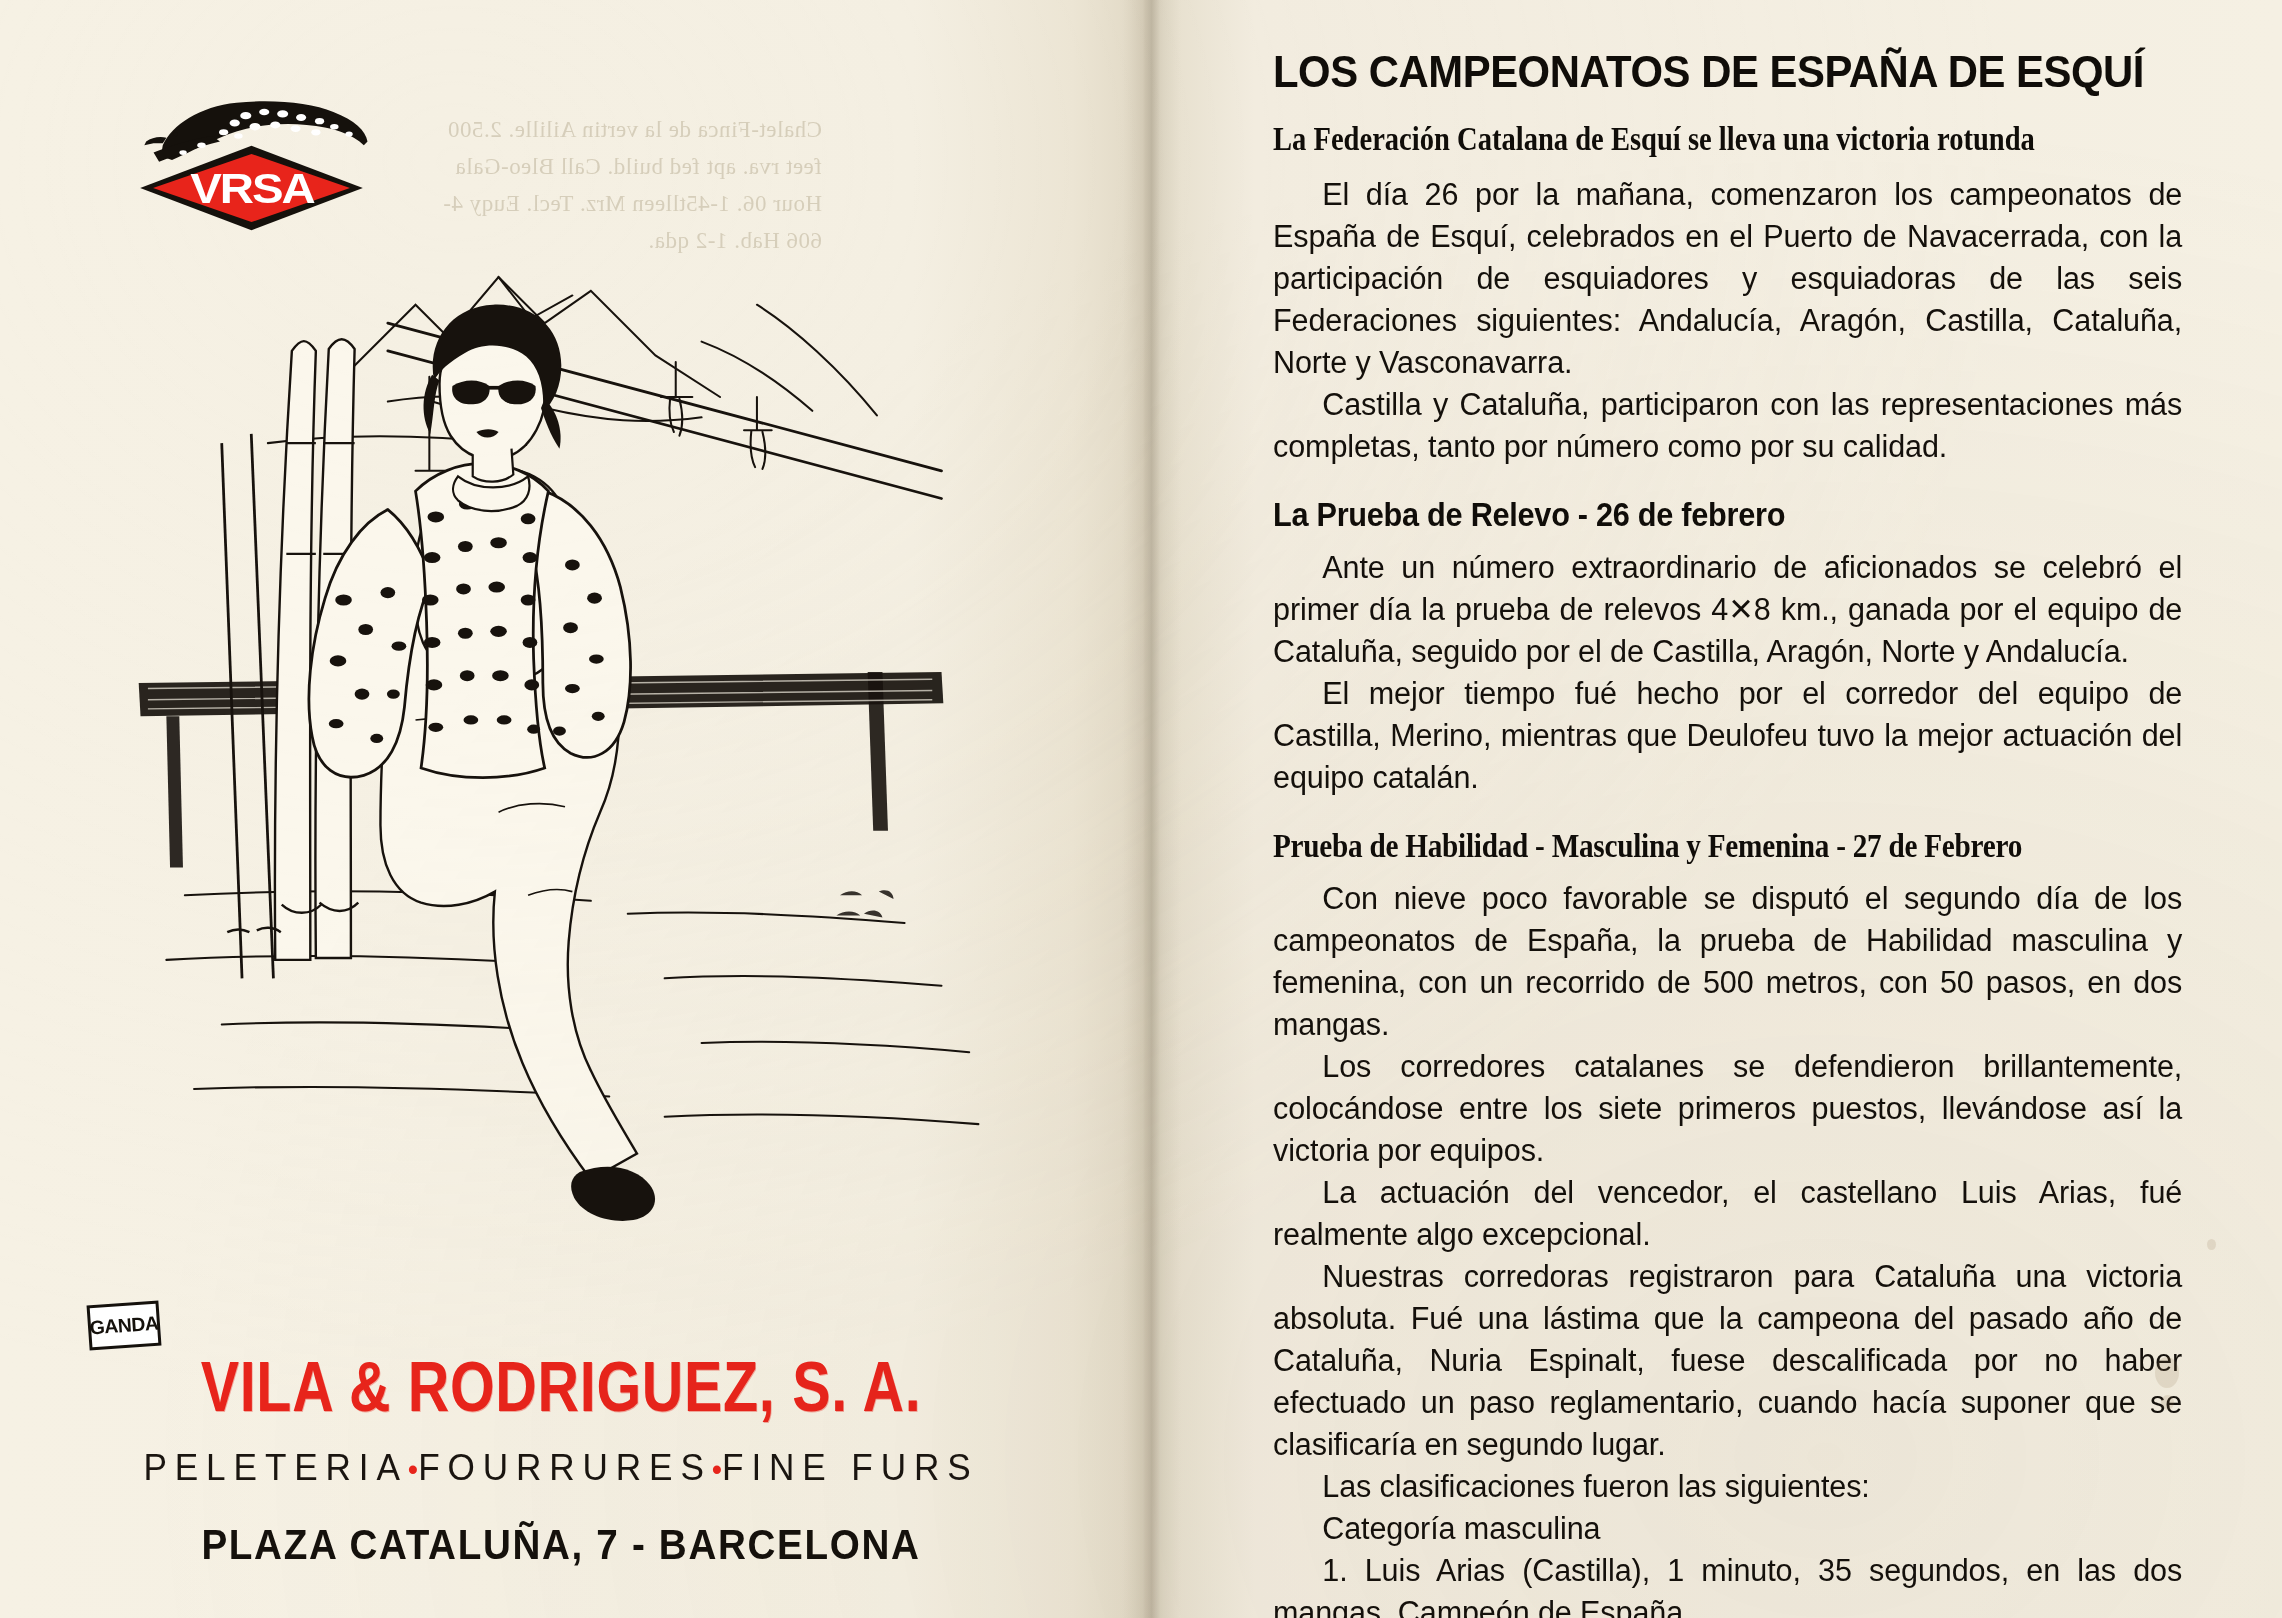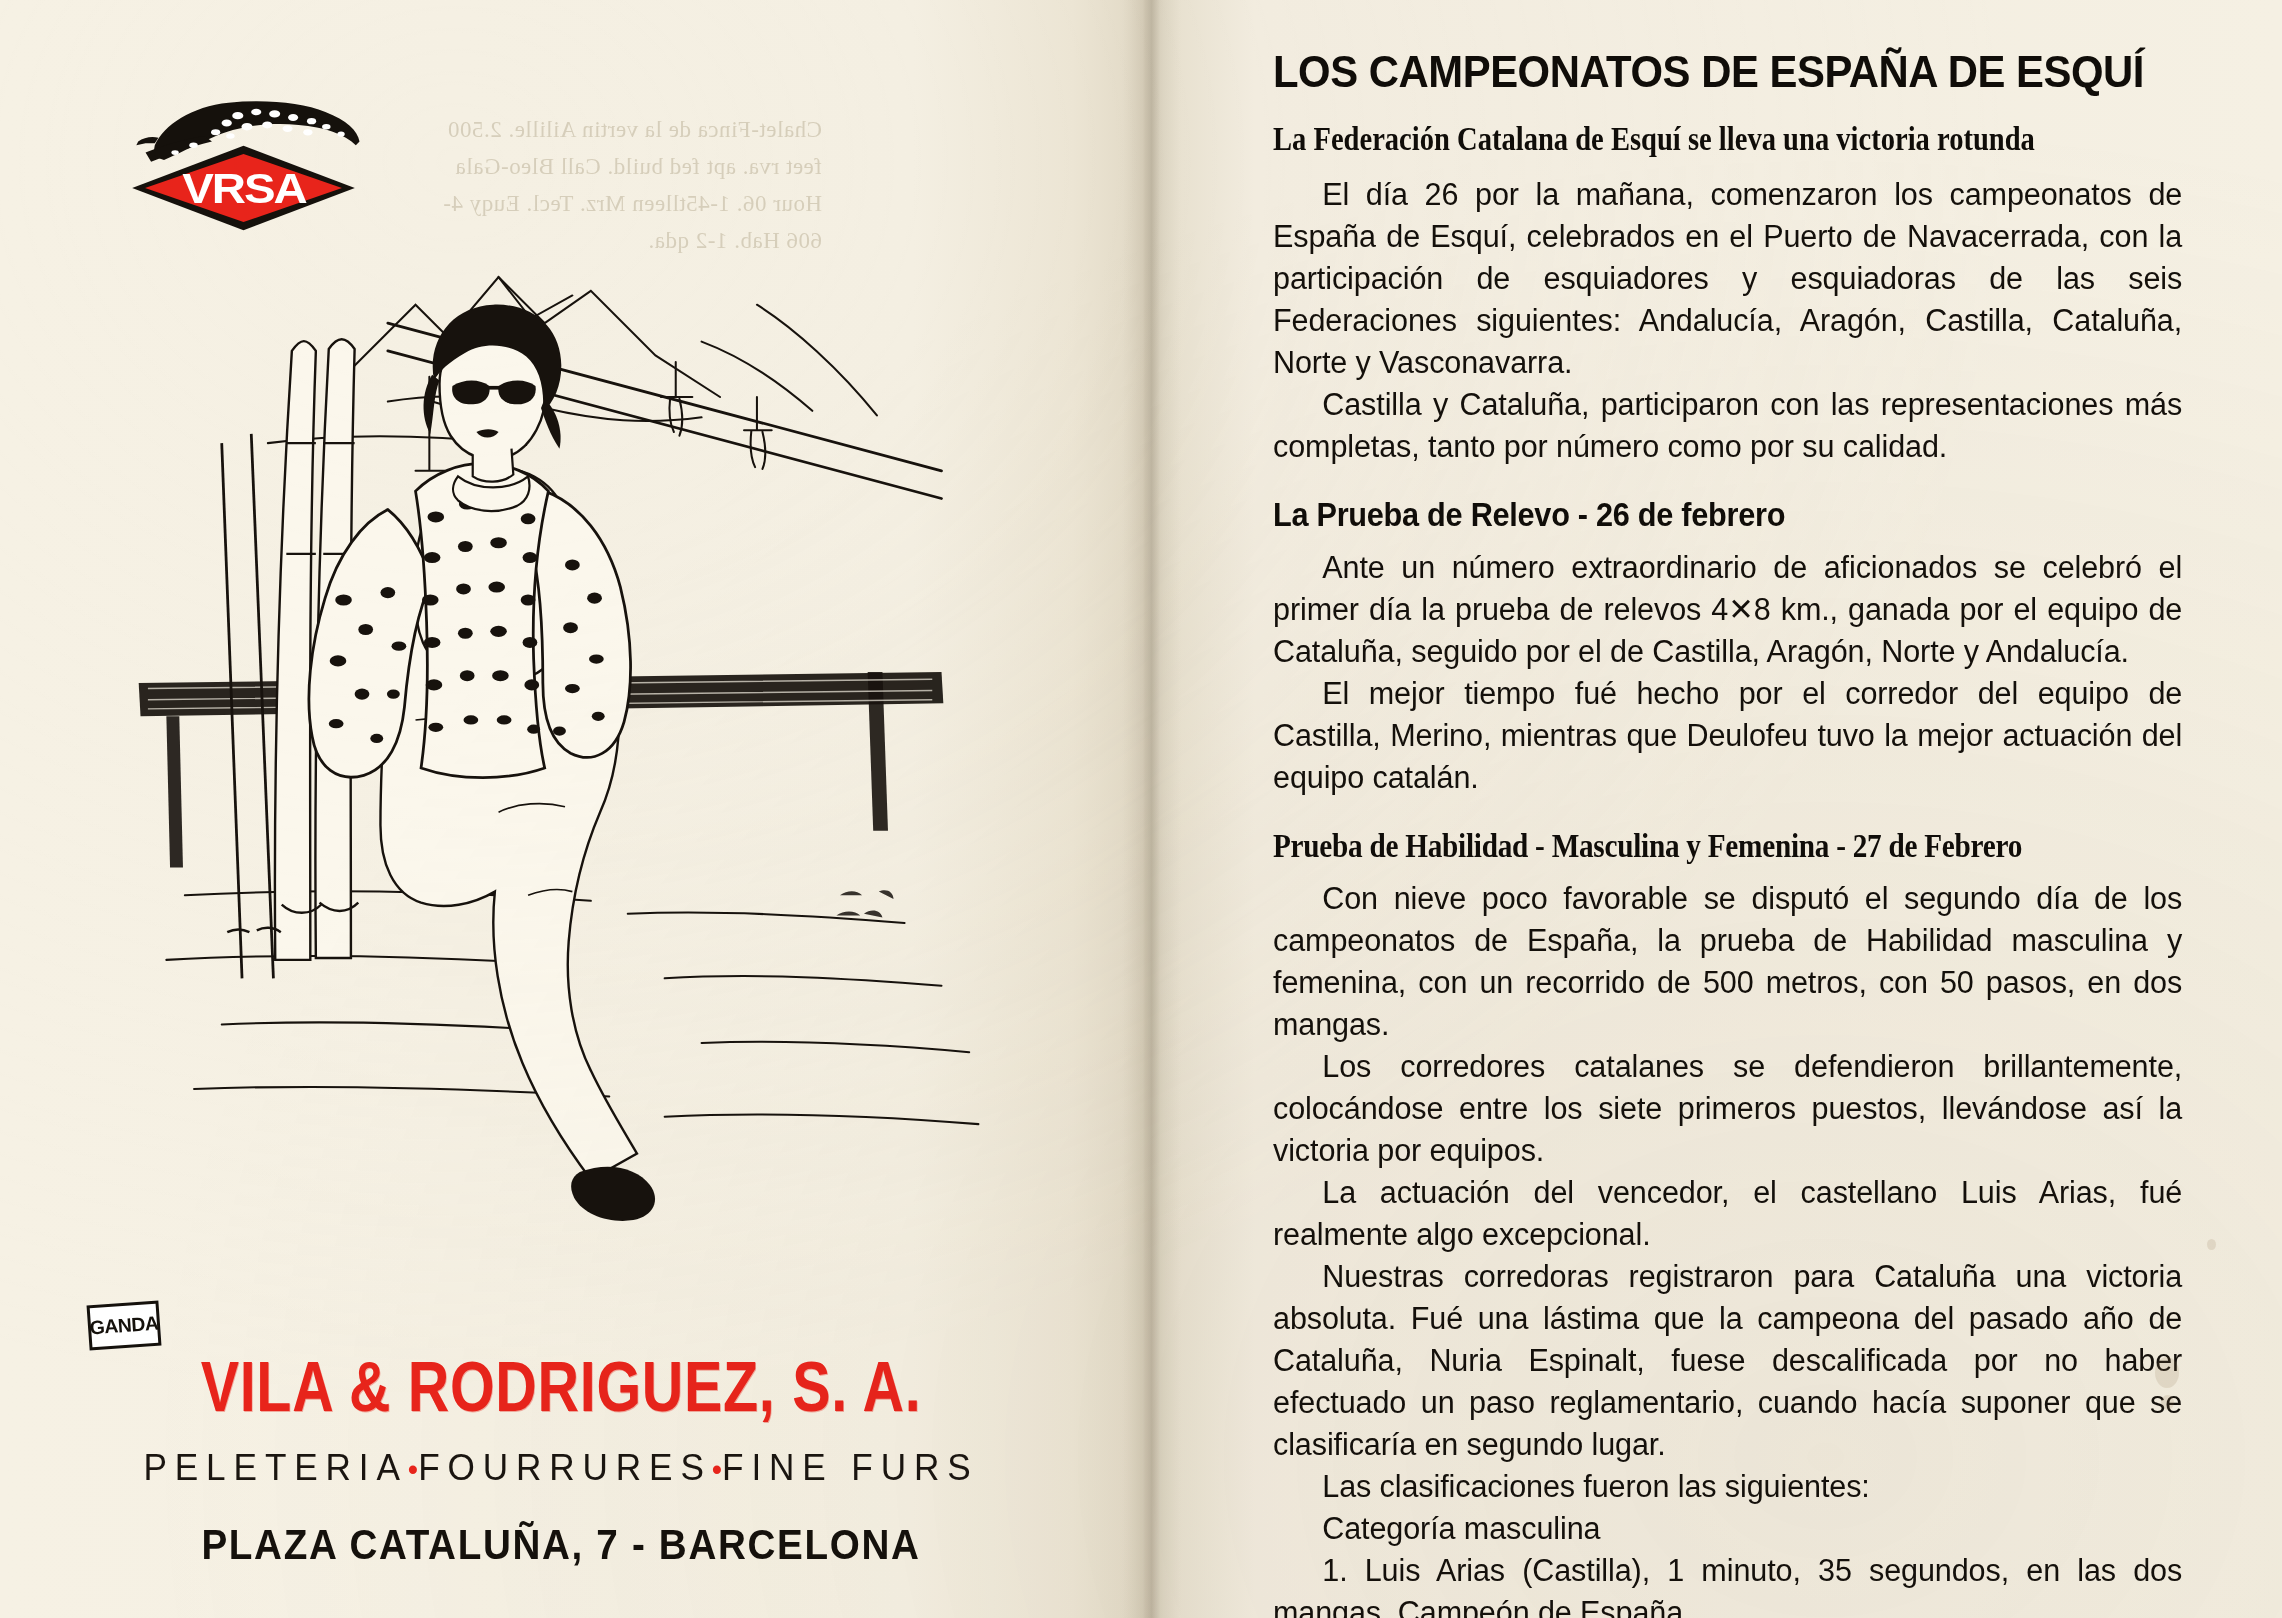--- a/index.html
+++ b/index.html
@@ -30,21 +30,21 @@
   
   .left-page{position:absolute;left:0;top:0;width:1122px;height:1619px;}
 
   .ghost{
     position:absolute;left:434px;top:111px;width:388px;height:138px;
     color:#b9ae94;font-size:23px;line-height:37px;opacity:.5;
     font-family:"Liberation Serif",serif;letter-spacing:0.5px;
     transform:scaleX(-1);
   }
 
-  .logo-wrap{position:absolute;left:108px;top:88px;width:314px;height:148px;}
+  .logo-wrap{position:absolute;left:116px;top:88px;width:314px;height:148px;}
   .leopard{position:absolute;left:18.5px;top:0;width:240px;height:83px;}
   .diamond{
     position:absolute;left:20px;top:54px;width:231px;height:92px;
   }
 
   .illus{position:absolute;left:111px;top:166px;width:932px;height:1071px;}
 
   .ganda{
     position:absolute;left:88px;top:1303px;width:66px;height:39px;
     border:3.7px solid #15110c;background:#fff;

